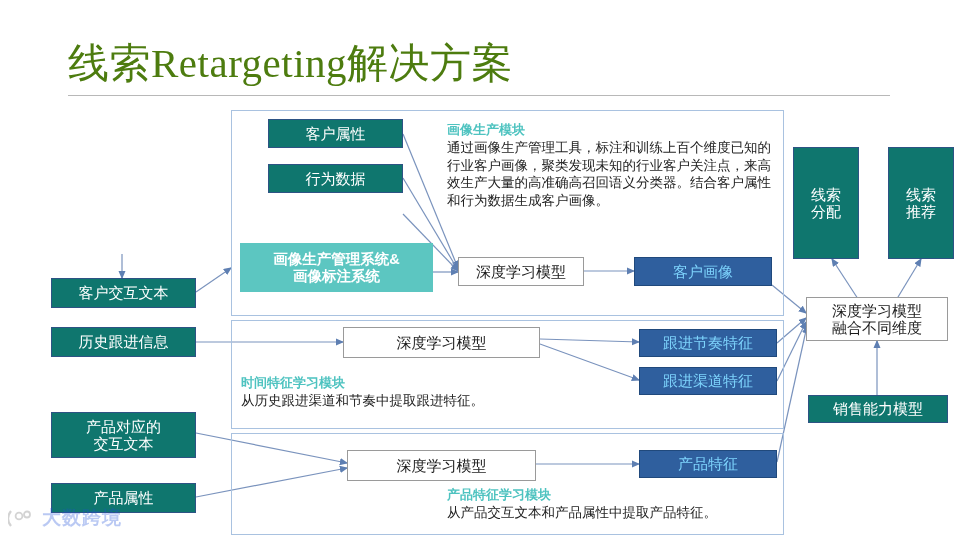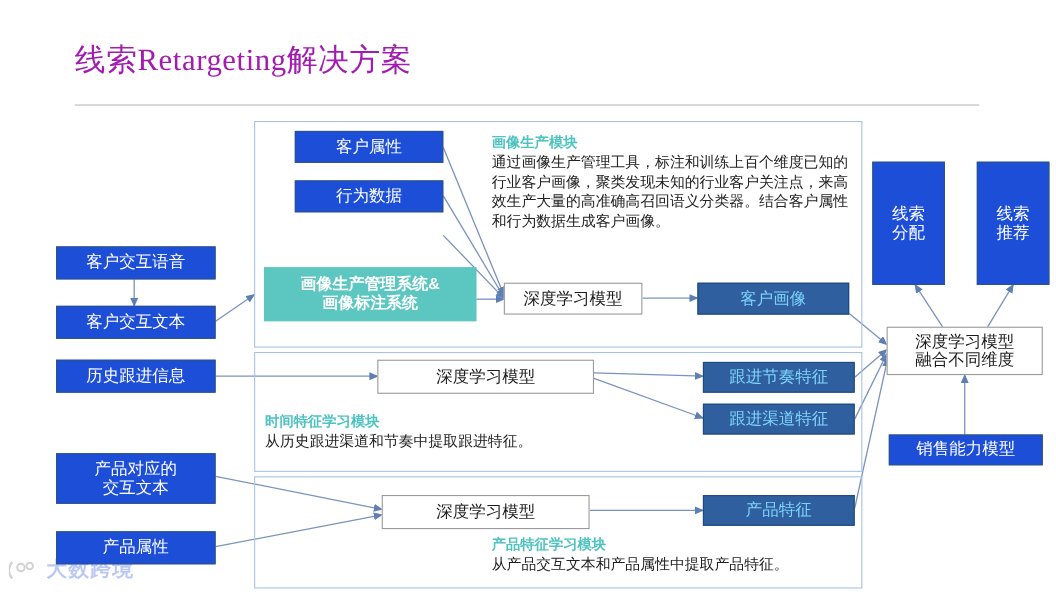--- a/index.html
+++ b/index.html
@@ -8,34 +8,34 @@
     font-family:"Liberation Sans","DejaVu Sans",sans-serif;
     position:relative;
   }
   #stage{position:absolute;left:0;top:0;width:960px;height:540px;}
   svg#wires{position:absolute;left:0;top:0;width:960px;height:540px;pointer-events:none;}
 
   
   .title{
     position:absolute;left:68px;top:36px;
     font-family:"Liberation Serif","DejaVu Serif",serif;
-    font-size:28px;color:#a21caf;letter-spacing:.5px;white-space:nowrap;
+    font-size:41px;color:#4d7c0f;letter-spacing:.5px;white-space:nowrap;
   }
   .title-rule{position:absolute;left:68px;top:95px;width:822px;height:1px;background:#b8b8b8;}
 
   
   .panel{position:absolute;border:1px solid #a9c2e0;background:transparent;}
 
   
   .node{
     position:absolute;box-sizing:border-box;display:flex;
     align-items:center;justify-content:center;text-align:center;
     font-size:15px;line-height:1.15;white-space:pre-line;
   }
-  .n-blue{background:#1d4ed8;border:1px solid #2d5384;color:#ffffff;}
+  .n-blue{background:#0f766e;border:1px solid #2d5384;color:#ffffff;}
   .n-blue-dk{background:#2f5f9e;border:1px solid #20497c;color:#7dd3fc;}
   .n-teal{background:#5cc6c1;border:1px solid #5cc6c1;color:#ffffff;font-weight:bold;}
   .n-white{background:#ffffff;border:1px solid #9a9a9a;color:#1c1c1c;}
 
   
   .module{position:absolute;}
   .module .m-head{
     font-size:13px;font-weight:bold;color:#4ec3c0;line-height:1.25;margin-bottom:1px;
   }
   .module .m-body{
@@ -100,21 +100,20 @@
 
       <path d="M860,302 L832,259"></path>
       <path d="M895,302 L921,259"></path>
     </g>
   </svg>
 
   <div class="panel" style="left:231px;top:110px;width:551px;height:204px;"></div>
   <div class="panel" style="left:231px;top:320px;width:551px;height:107px;"></div>
   <div class="panel" style="left:231px;top:433px;width:551px;height:100px;"></div>
 
-  <div class="node n-blue" style="left:51px;top:224px;width:145px;height:30px;">客户交互语音</div>
 
   <div class="node n-blue" style="left:51px;top:278px;width:145px;height:30px;">客户交互文本</div>
 
   <div class="node n-blue" style="left:51px;top:327px;width:145px;height:30px;">历史跟进信息</div>
 
   <div class="node n-blue" style="left:51px;top:483px;width:145px;height:30px;">产品属性</div>
 
   <div class="node n-blue" style="left:51px;top:412px;width:145px;height:46px;">产品对应的
 交互文本</div>
 

